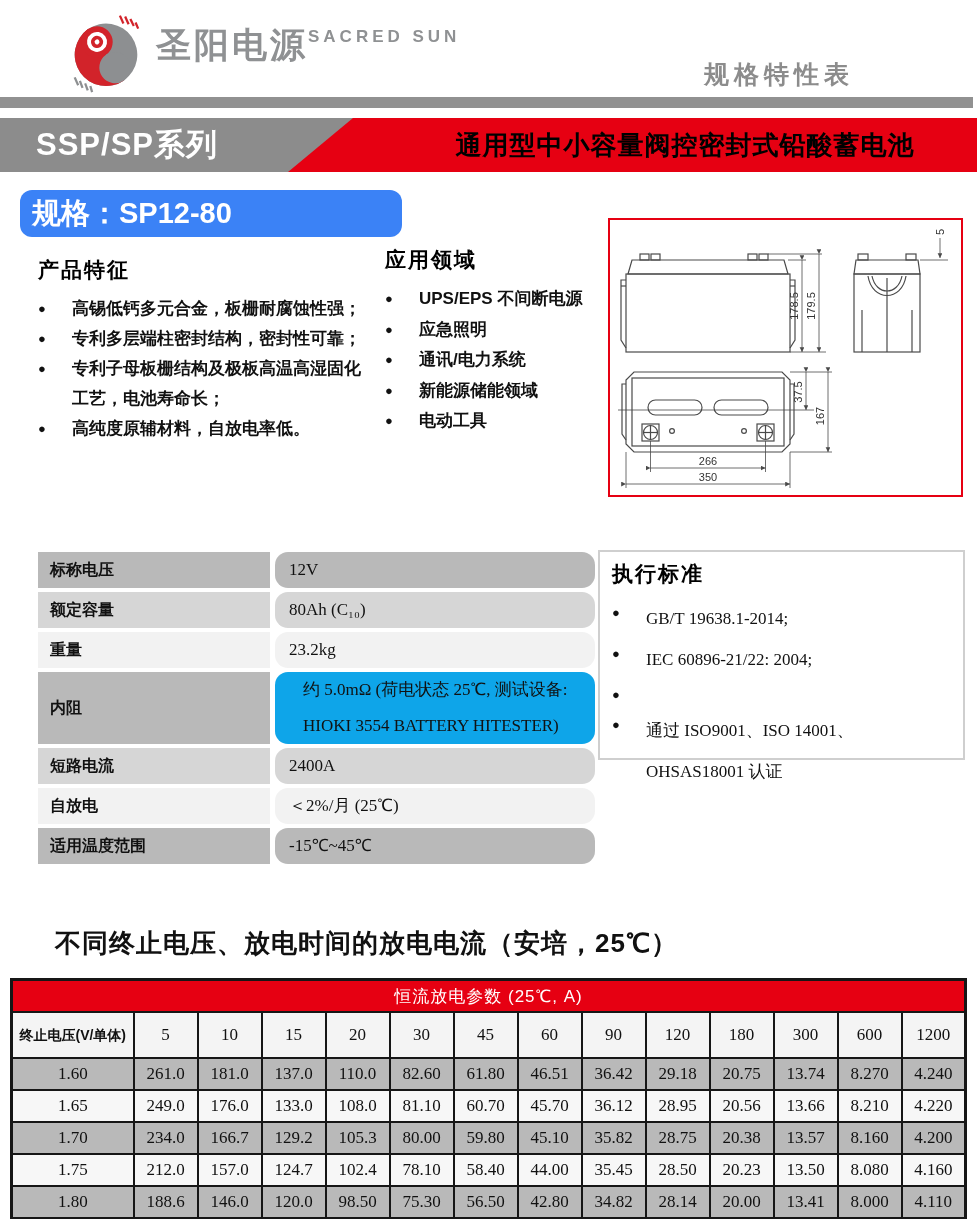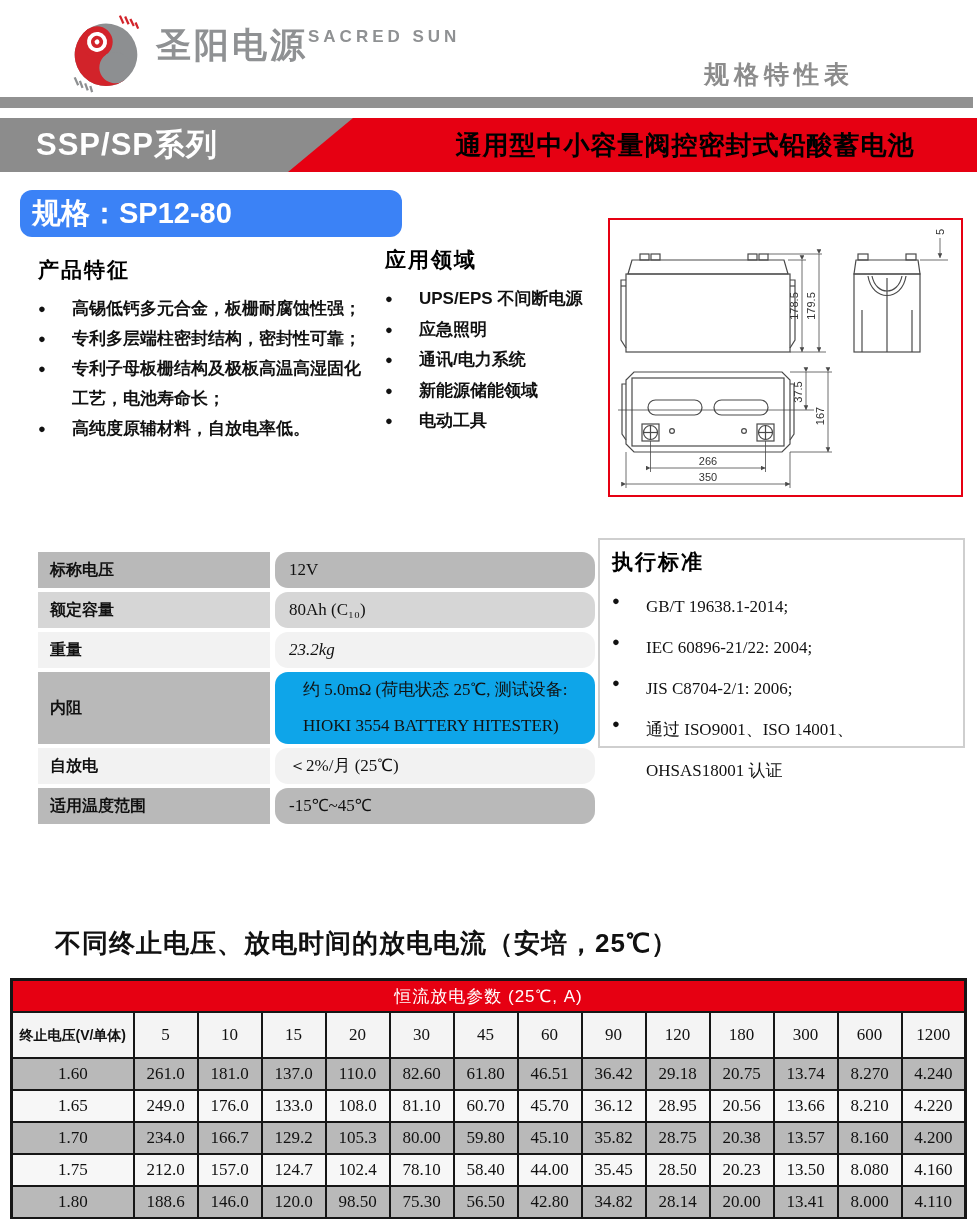--- a/index.html
+++ b/index.html
@@ -46,21 +46,21 @@
 
   
   .spec-table{left:38px;top:552px;width:557px;}
   .srow{display:flex;gap:5px;margin-bottom:4px;}
   .srow .slabel{width:232px;flex:0 0 232px;display:flex;align-items:center;padding-left:12px;
                 box-sizing:border-box;font-size:16px;font-weight:bold;min-height:36px;}
   .srow .sval{flex:1;display:flex;align-items:center;padding-left:14px;box-sizing:border-box;
               font-size:17px;font-family:"Liberation Serif",serif;min-height:36px;line-height:36px;border-radius:13px;}
 
   
-  .standards{left:598px;top:538px;width:367px;height:210px;border:2px solid #cfcfcf;
+  .standards{left:598px;top:550px;width:367px;height:210px;border:2px solid #cfcfcf;
              box-sizing:border-box;padding:8px 12px;}
   .standards .blist li{font-size:17px;font-weight:500;line-height:41px;
                        font-family:"Liberation Serif",serif;}
   .standards .blist .blt{font-family:"Liberation Sans",sans-serif;}
 
   
   .discharge-title{left:55px;top:926px;font-size:26px;font-weight:bold;letter-spacing:1px;}
   .discharge-table{left:10px;top:978px;width:957px;border-collapse:collapse;
                    font-family:"Liberation Serif",serif;table-layout:fixed;}
   .discharge-table td,.discharge-table th{border:2px solid #161616;text-align:center;
@@ -261,25 +261,29 @@
       <div class="srow">
         <div class="slabel" style="background: rgb(185, 185, 185);">标称电压</div>
         <div class="sval" style="background: rgb(185, 185, 185);">12V</div>
       </div>
       <div class="srow">
         <div class="slabel" style="background: rgb(214, 214, 214);">额定容量</div>
         <div class="sval" style="background: rgb(214, 214, 214);">80Ah (C₁₀)</div>
       </div>
       <div class="srow">
         <div class="slabel" style="background: rgb(242, 242, 242);">重量</div>
-        <div class="sval" style="background: rgb(242, 242, 242); font-style: italic;">23.2kg</div>
+        <div class="sval" style="background: rgb(242, 242, 242);">23.2kg</div>
       </div>
       <div class="srow">
         <div class="slabel" style="background: rgb(185, 185, 185);">内阻</div>
         <div class="sval" style="background: #0ea5e9; padding-left: 28px;">约 5.0mΩ (荷电状态 25℃, 测试设备: HIOKI 3554 BATTERY HITESTER)</div>
+      </div>
+      <div class="srow">
+        <div class="slabel" style="background: rgb(214, 214, 214);">短路电流</div>
+        <div class="sval" style="background: rgb(214, 214, 214);">2400A</div>
       </div>
       <div class="srow">
         <div class="slabel" style="background: rgb(242, 242, 242);">自放电</div>
         <div class="sval" style="background: rgb(242, 242, 242);">＜2%/月 (25℃)</div>
       </div>
       <div class="srow">
         <div class="slabel" style="background: rgb(185, 185, 185);">适用温度范围</div>
         <div class="sval" style="background: rgb(185, 185, 185);">-15℃~45℃</div>
       </div>
     </div>
@@ -290,21 +294,20 @@
         <li>
           <span class="blt">●</span>
           <span class="txt">GB/T 19638.1-2014;</span>
         </li>
         <li>
           <span class="blt">●</span>
           <span class="txt">IEC 60896-21/22: 2004;</span>
         </li>
         <li>
           <span class="blt">●</span>
-          <span class="txt">JIS C8704-2/1: 2006;</span>
         </li>
         <li>
           <span class="blt">●</span>
           <span class="txt">通过 ISO9001、ISO 14001、OHSAS18001 认证</span>
         </li>
       </ul>
   </div>
 
   <div class="abs discharge-title">不同终止电压、放电时间的放电电流（安培，25℃）</div>
   <table class="abs discharge-table">

